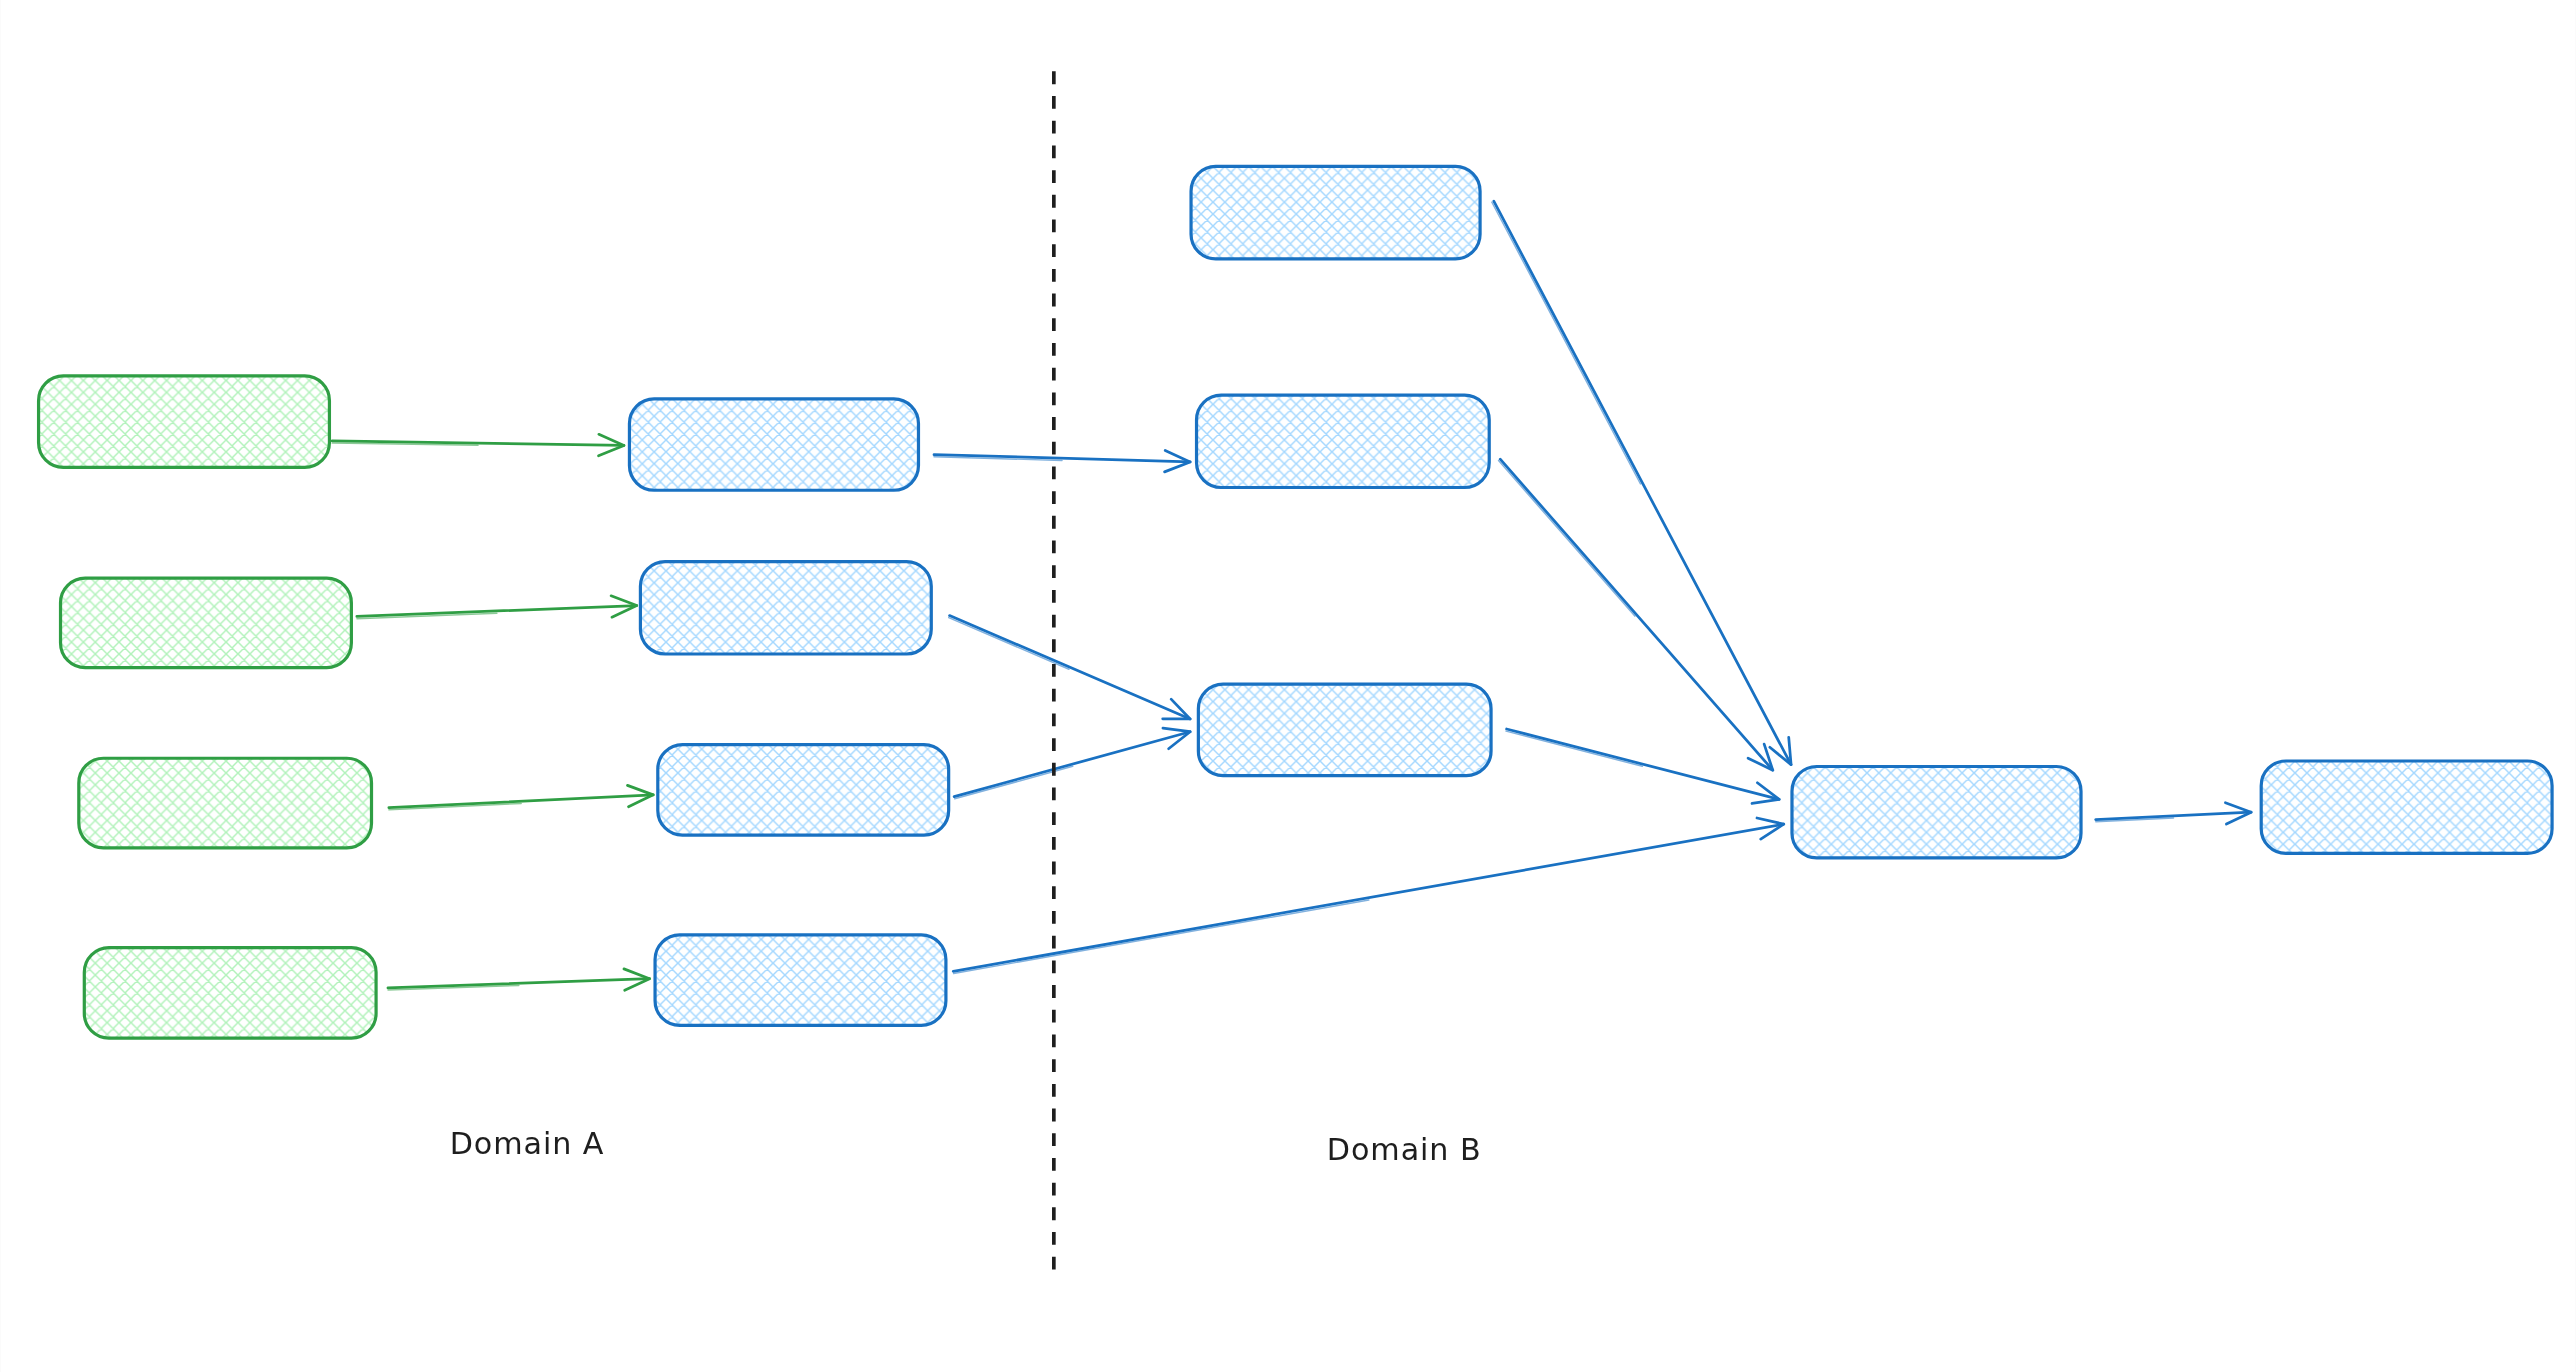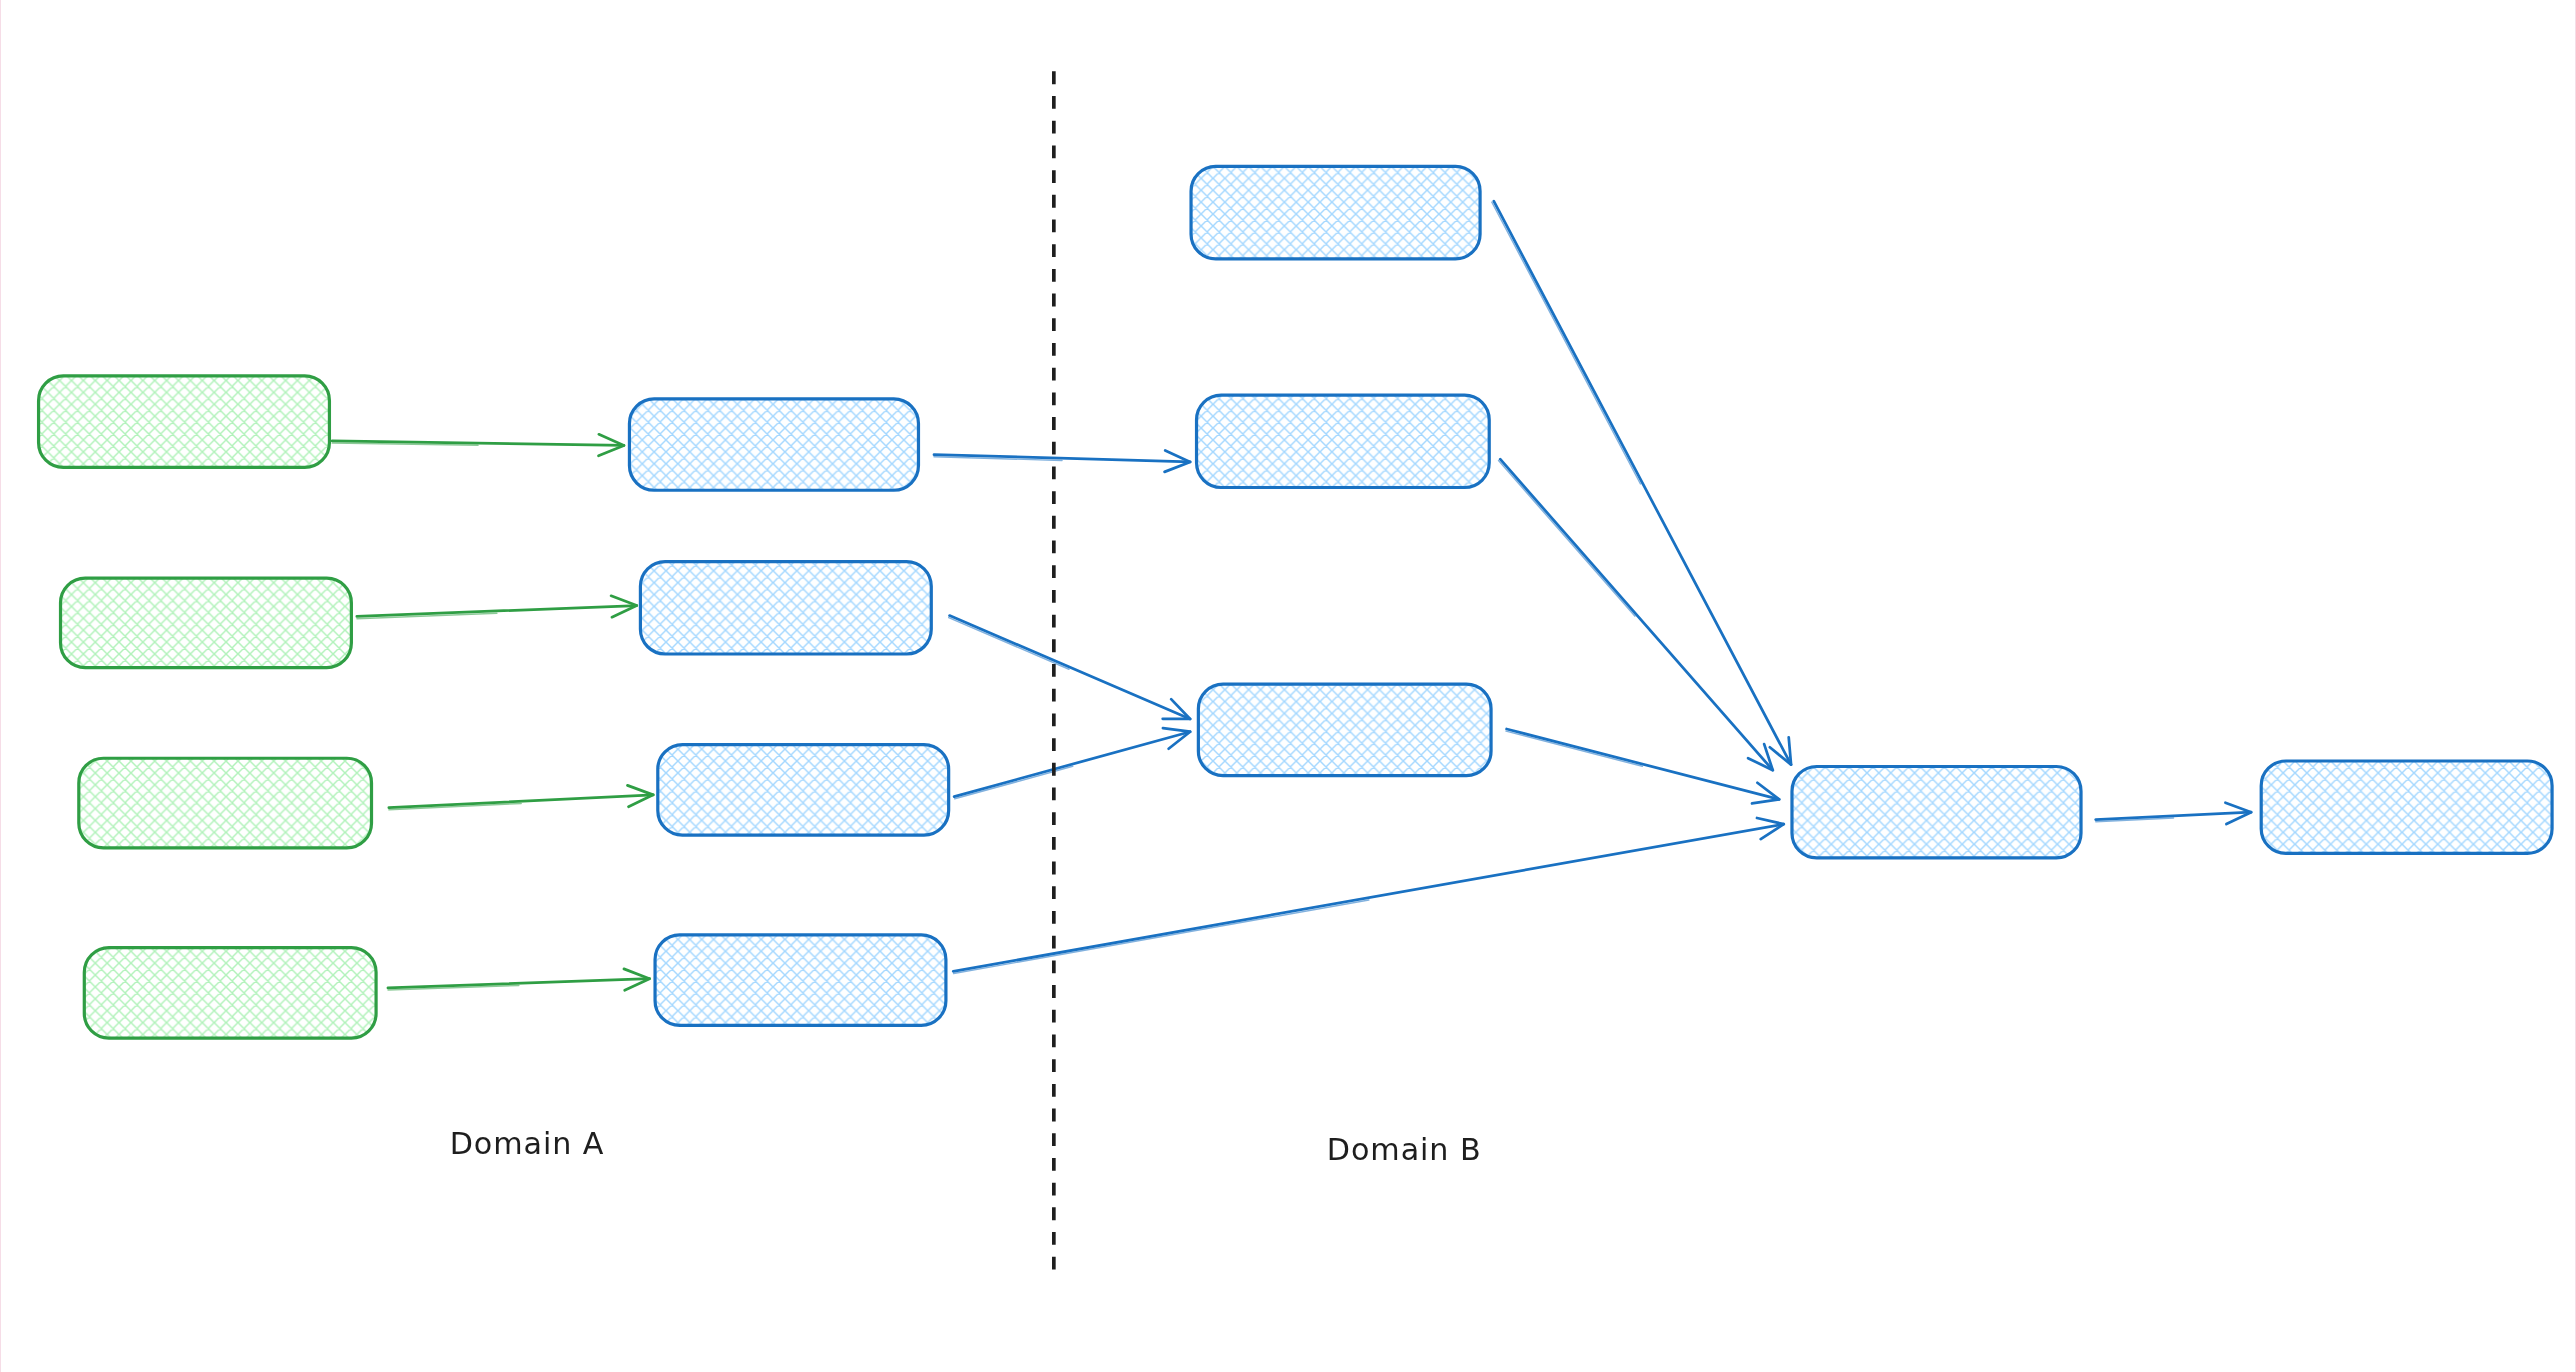--- a/index.html
+++ b/index.html
@@ -9,21 +9,21 @@
     height: 100%;
   }
   body {
     background: #ffffff;
     font-family: "DejaVu Sans", "Liberation Sans", sans-serif;
     overflow: hidden;
   }
   .stage {
     width: 100vw;
     height: 100vh;
-    background: #be185d;
+    background: #e5e5e5;
   }
   svg {
     display: block;
     width: 100%;
     height: 100%;
   }
   .domain-label {
     font-family: "DejaVu Sans", "Liberation Sans", sans-serif;
     font-size: 33px;
     font-weight: 500;

